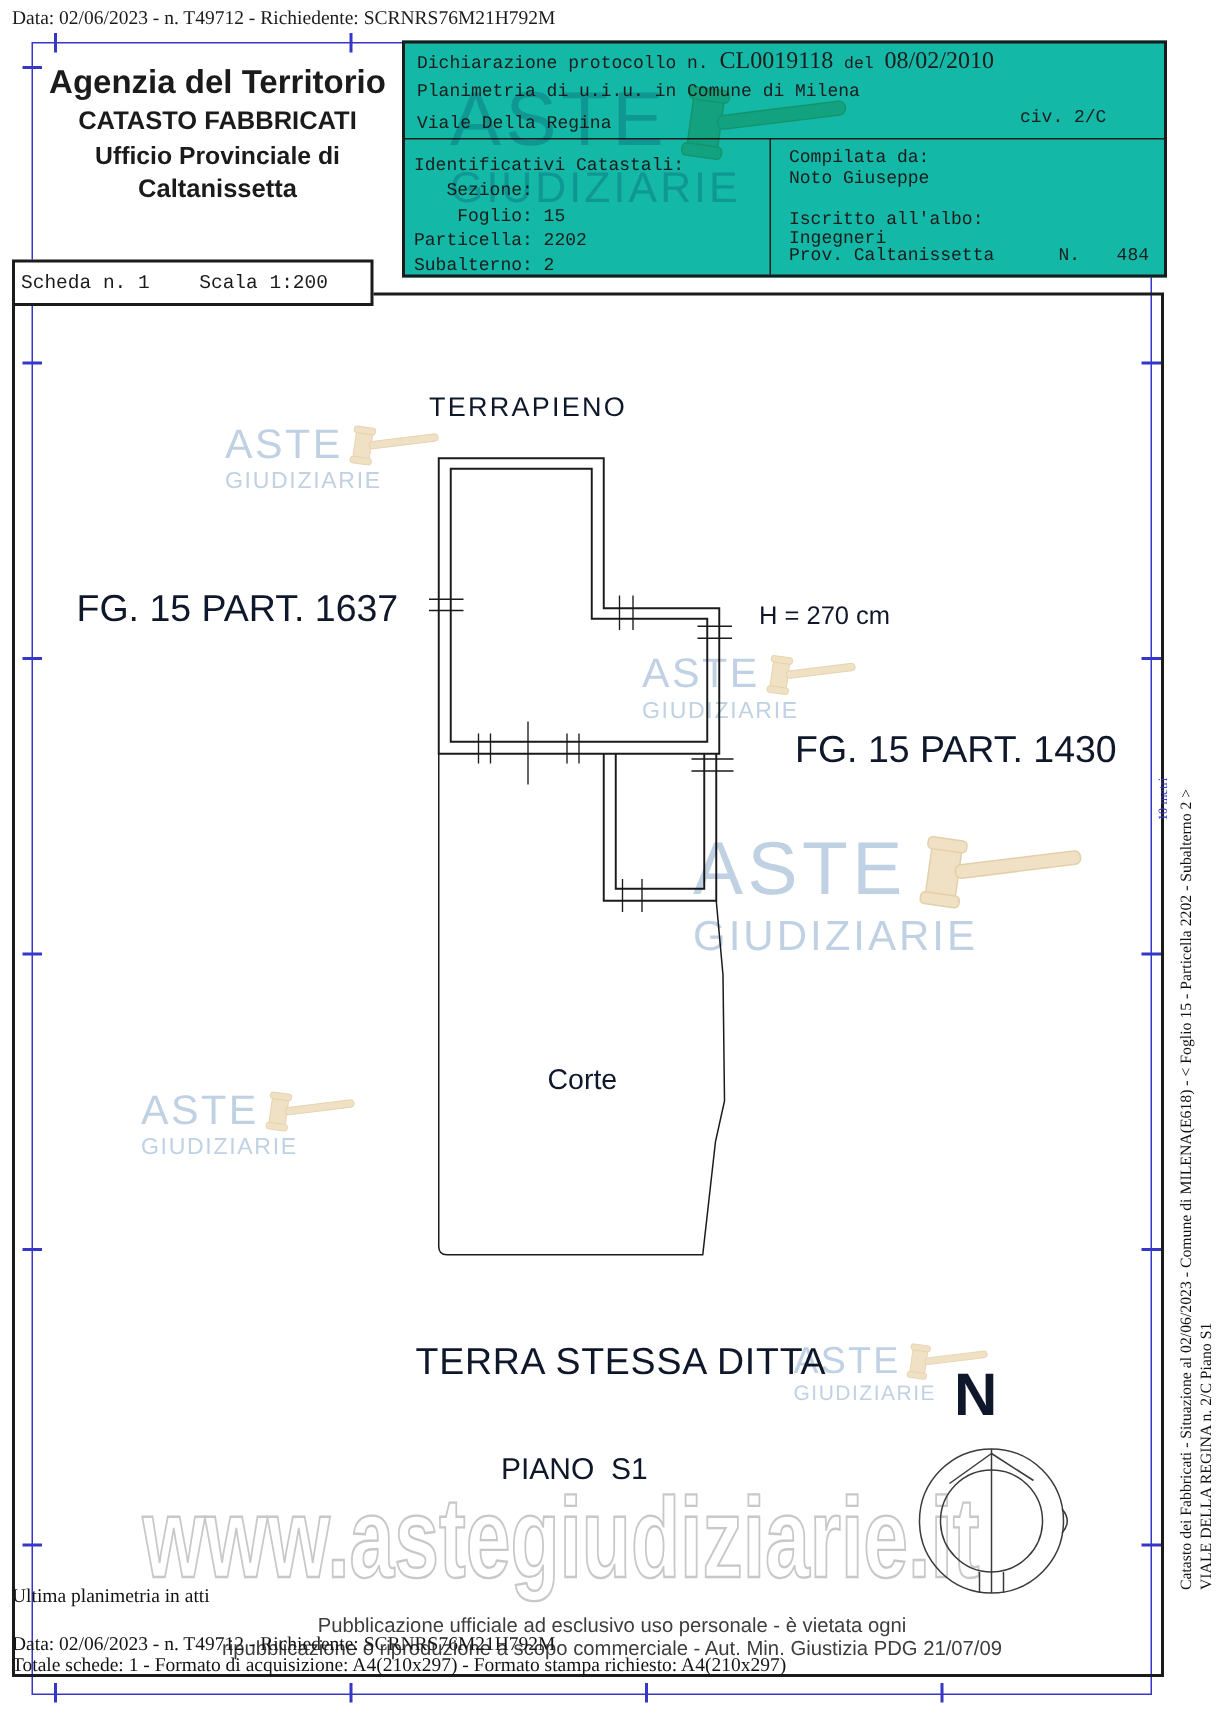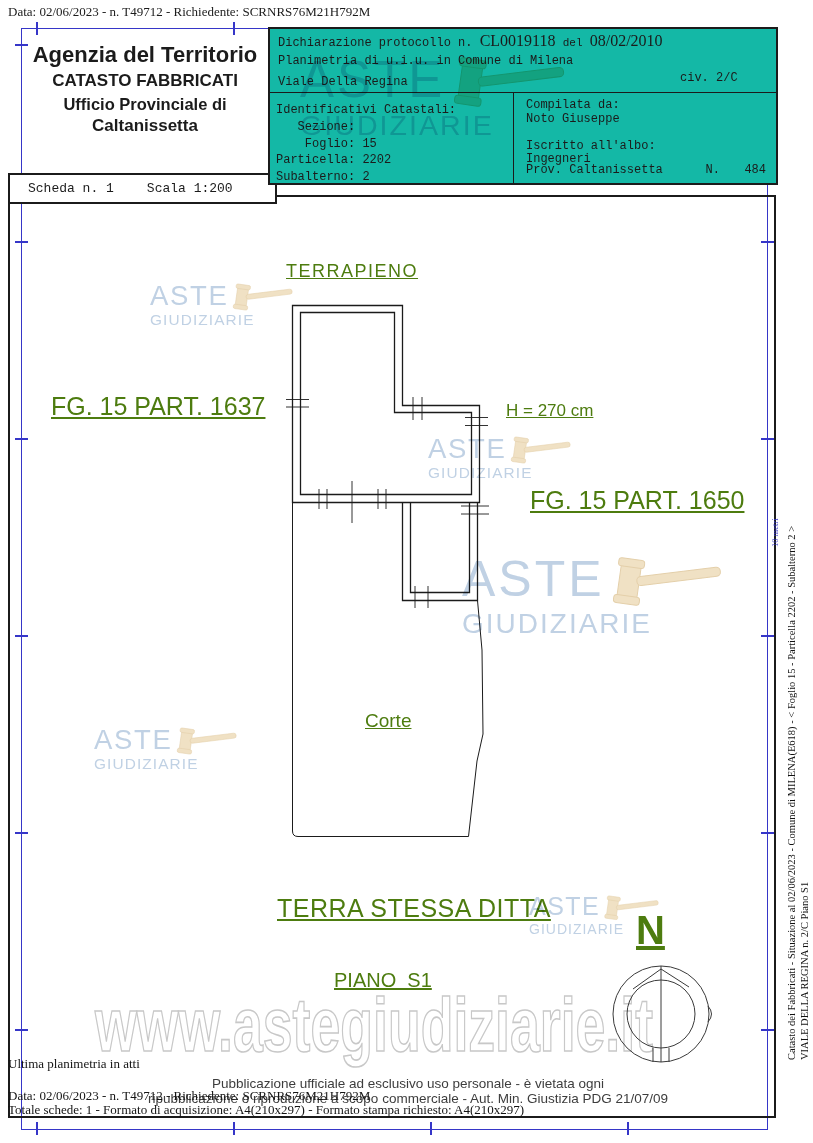--- a/index.html
+++ b/index.html
@@ -9,34 +9,34 @@
   .serif{font-family:"Liberation Serif",serif;}
 
   
   #blue-frame{left:21px;top:28px;width:745px;height:1100px;border:1.5px solid var(--frame-blue);}
   .tickv{position:absolute;width:1.5px;height:13px;background:var(--frame-blue);}
   .tickh{position:absolute;width:13px;height:1.5px;background:var(--frame-blue);}
 
   
   #plan-frame{left:8px;top:195px;width:764px;height:919px;border:2.5px solid var(--ink);}
   #scheda-box{left:8px;top:173px;width:229px;height:27px;border:2px solid var(--ink);background:#fff;
-              display:flex;align-items:center;padding:0 18px;font:13px "Liberation Mono",monospace;}
+              display:flex;align-items:center;padding:0 4px;font:13px "Liberation Mono",monospace;}
   #header-box{left:268px;top:27px;width:506px;height:154px;border:2px solid var(--ink);background:#14b8a6;
               font:12px "Liberation Mono",monospace;}
   #header-box .cell-div-h{position:absolute;left:0;right:0;top:63px;border-top:1.5px solid var(--ink);}
   #header-box .cell-div-v{position:absolute;left:243px;top:63px;bottom:0;border-left:1.5px solid var(--ink);}
   .proto-num{font-family:"Liberation Serif",serif;font-size:16px;}
   .h-pre{white-space:pre;margin:0;font:12px/16.8px "Liberation Mono",monospace;}
   .c-pre{white-space:pre;margin:0;font:12px/13.5px "Liberation Mono",monospace;}
 
   
   #agency{left:28px;top:40px;width:234px;text-align:center;font-weight:bold;line-height:1.35;}
 
   
-  .plan-label{position:absolute;white-space:nowrap;color:#4d7c0f;text-decoration:underline;}
+  .plan-label{position:absolute;white-space:nowrap;color:#0f172a;}
 
   
   .wm{position:absolute;transform-origin:0 0;mix-blend-mode:multiply;opacity:.85;pointer-events:none;}
   .wm-row{display:flex;align-items:flex-start;}
   .wm-aste{font:50px/0.92 "Liberation Sans",sans-serif;letter-spacing:3px;color:var(--watermark-blue);}
   .wm-giud{font:28px/1 "Liberation Sans",sans-serif;letter-spacing:2px;color:var(--watermark-blue);margin-top:2px;}
   .wm-gavel{width:118px;height:52px;margin-left:2px;margin-top:0;}
 
   
   .footer-serif{position:absolute;font:13px "Liberation Serif",serif;color:#141414;white-space:nowrap;}
@@ -149,21 +149,21 @@
       <path d="M661,969 L633,989"></path>
       <path d="M661,969 L689,987"></path>
       <path d="M653,1048 V1062 M669,1048 V1062"></path>
       <path d="M708,1006 q7,8 0,16"></path>
     </g>
   </svg>
 
   <div class="plan-label" style="left:286px;top:261px;font-size:18px;letter-spacing:1.5px;">TERRAPIENO</div>
   <div class="plan-label" style="left:51px;top:392px;font-size:25px;">FG. 15 PART. 1637</div>
   <div class="plan-label" style="left:506px;top:401px;font-size:17px;">H = 270 cm</div>
-  <div class="plan-label" style="left:530px;top:486px;font-size:25px;">FG. 15 PART. 1650</div>
+  <div class="plan-label" style="left:530px;top:486px;font-size:25px;">FG. 15 PART. 1430</div>
   <div class="plan-label" style="left:365px;top:710px;font-size:19px;">Corte</div>
   <div class="plan-label" style="left:277px;top:894px;font-size:25px;letter-spacing:0.5px;">TERRA STESSA DITTA</div>
   <div class="plan-label" style="left:321px;top:969px;font-size:20px;white-space:pre;margin-left:13px;">PIANO  S1</div>
   <div class="plan-label" style="left:636px;top:908px;font-size:40px;font-weight:bold;">N</div>
 
   <div class="wm" style="left:300px;top:56px;transform:scale(1.02);">
     <div class="wm-row">
       <span class="wm-aste">ASTE</span>
       <svg class="wm-gavel" viewBox="0 0 118 52">
         <g fill="var(--gavel-fill)" stroke="var(--gavel-stroke)" stroke-width="1">

